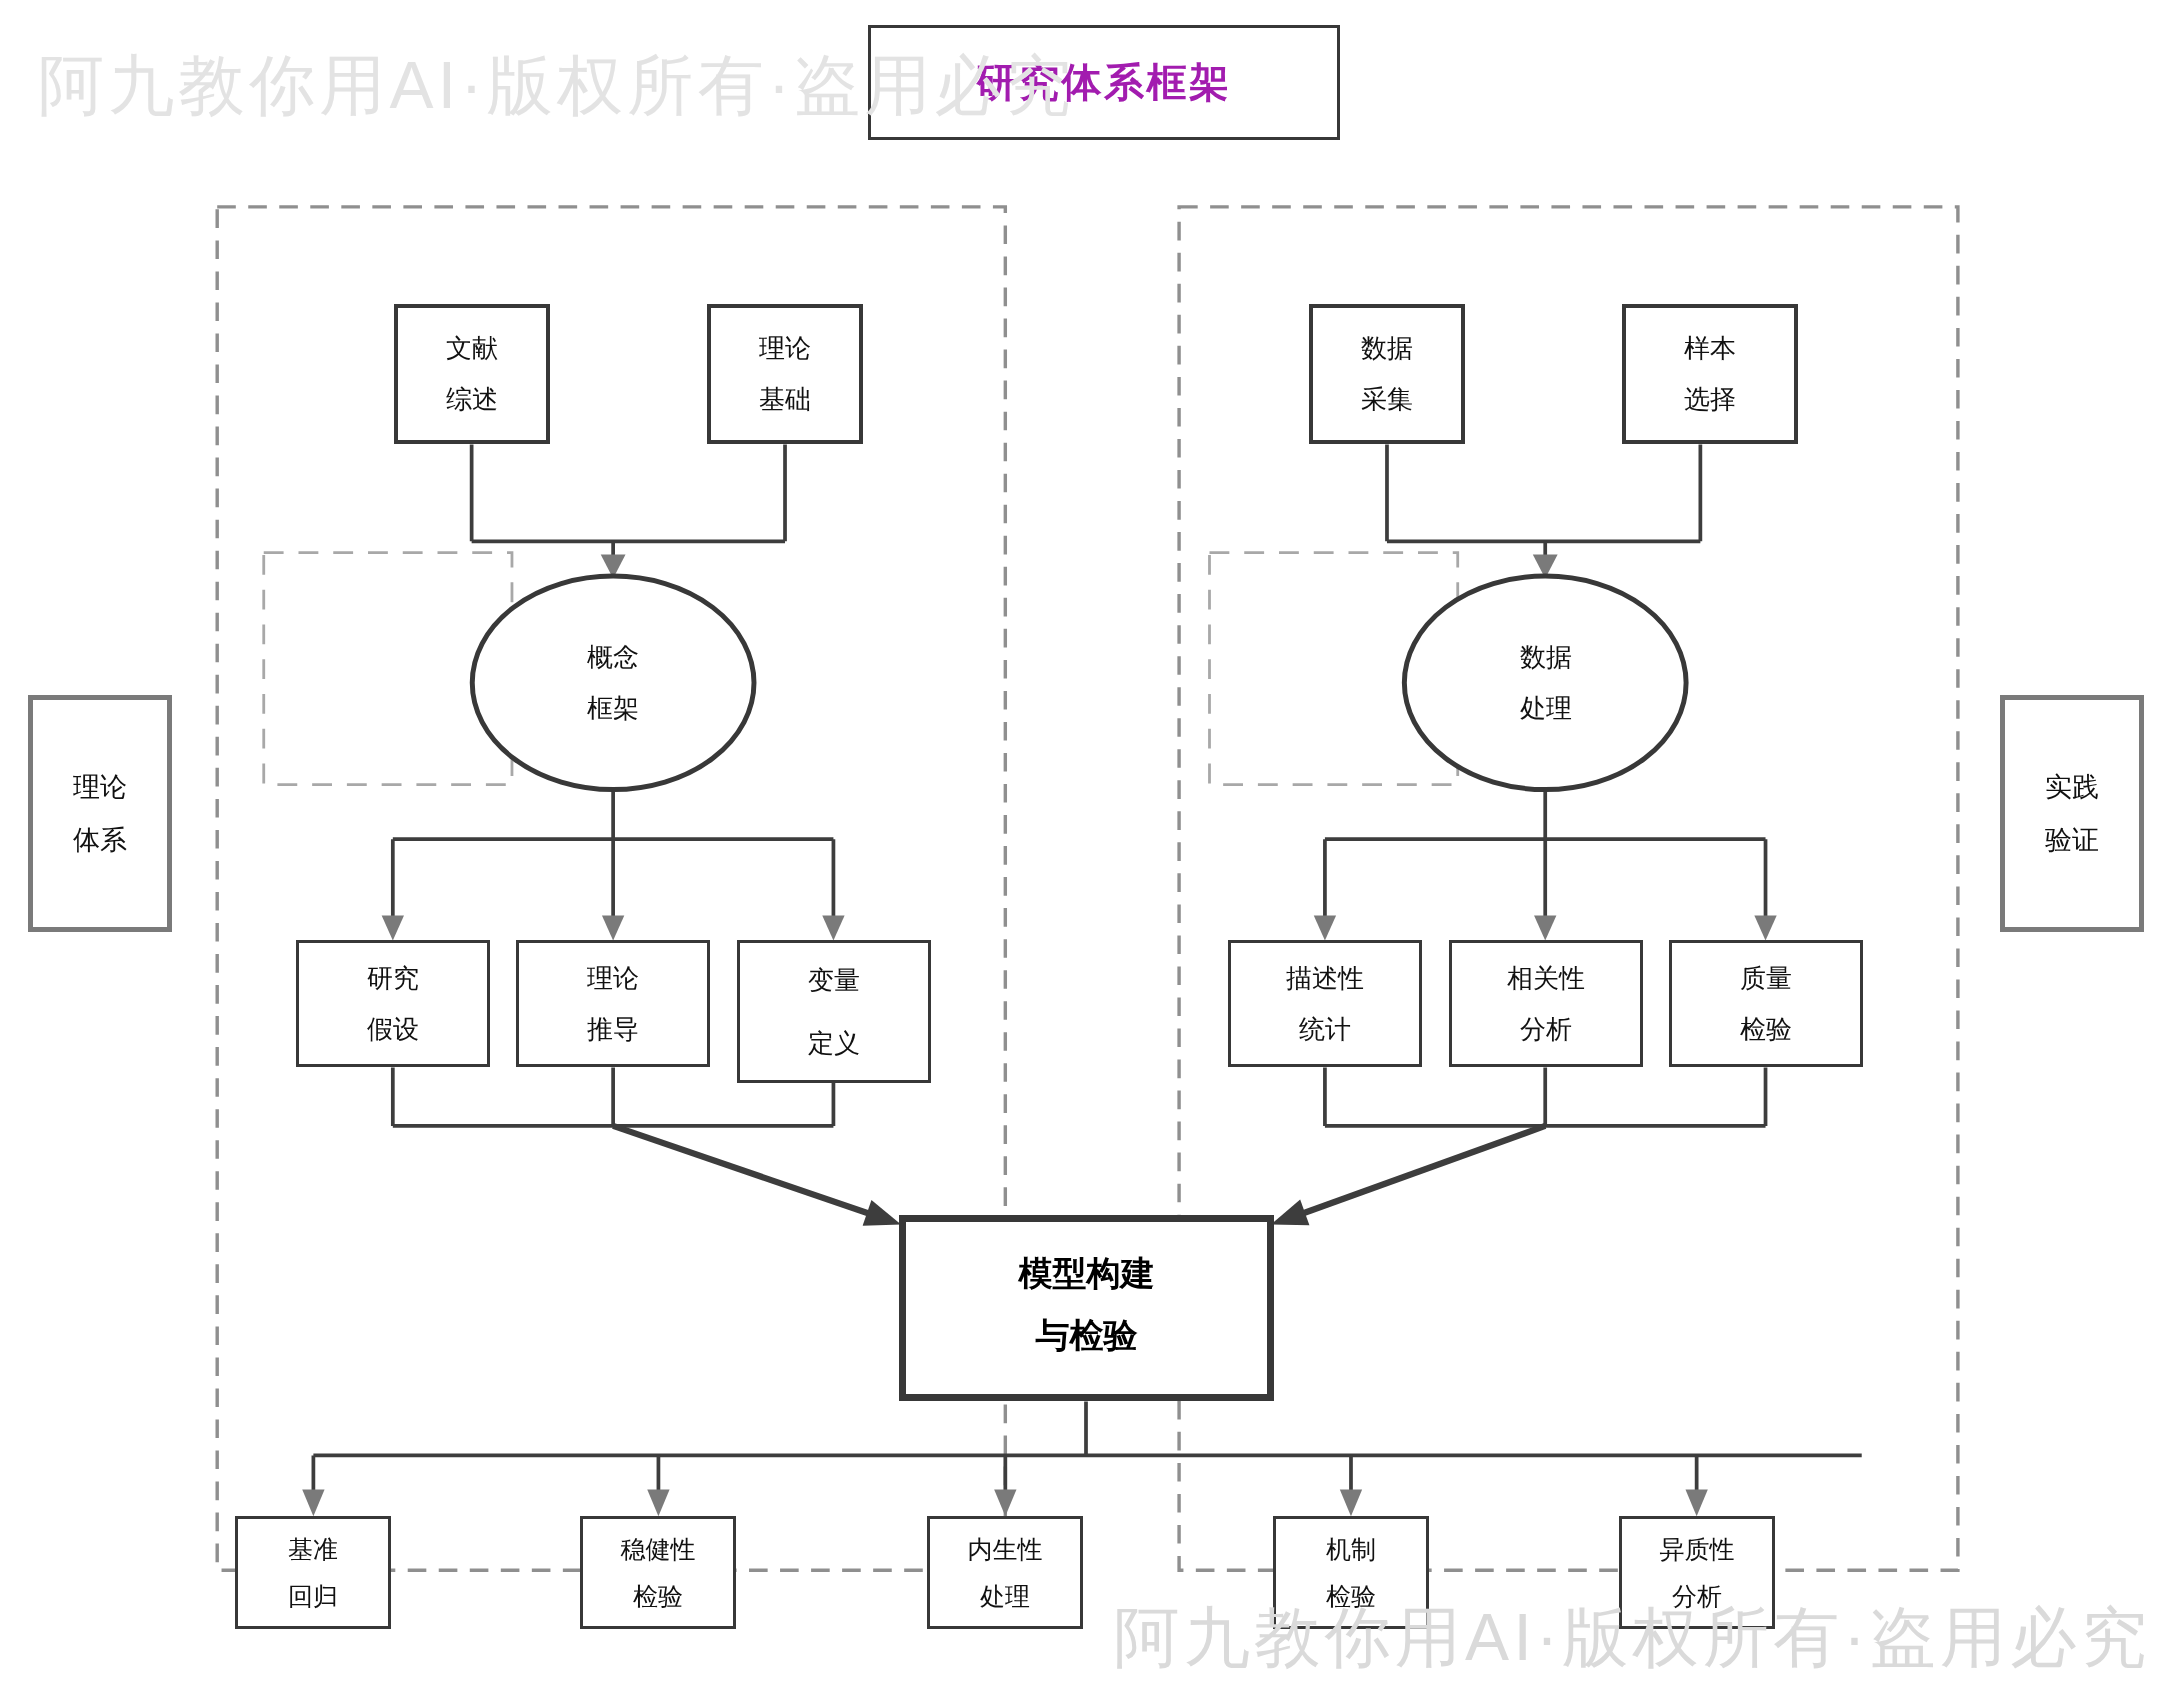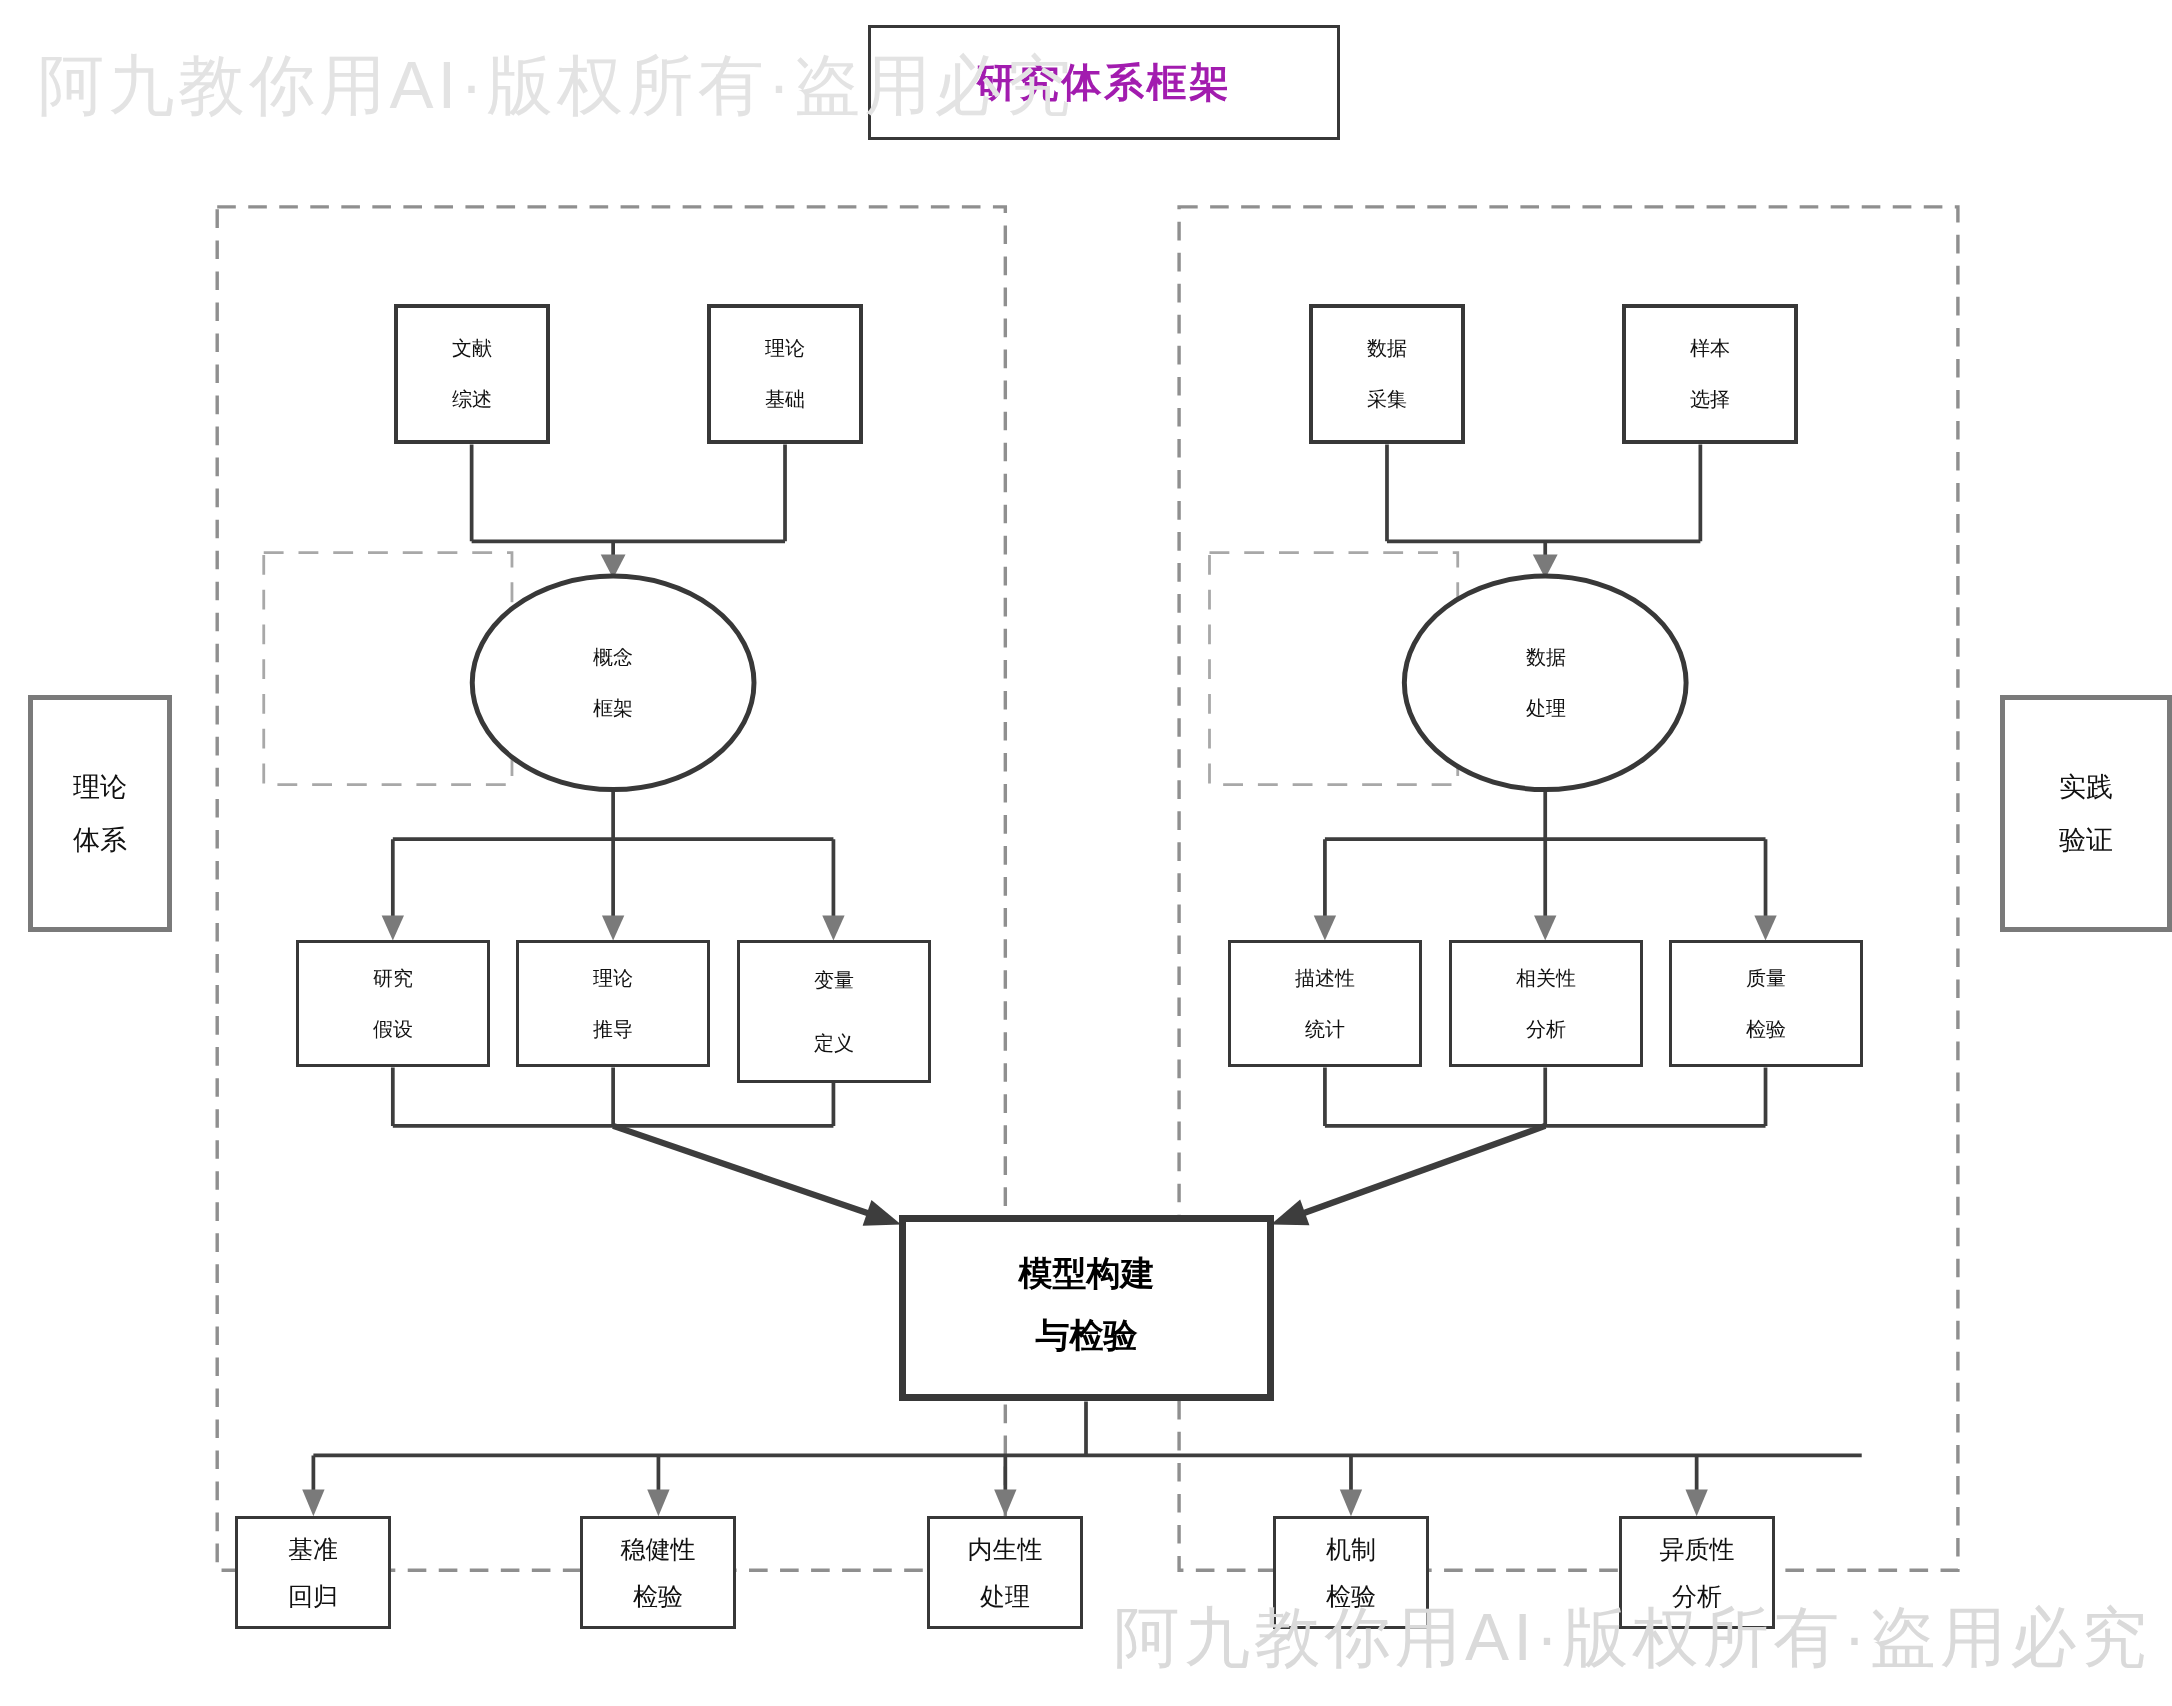--- a/index.html
+++ b/index.html
@@ -24,21 +24,21 @@
   .arrow-big{fill:var(--line);stroke:none;}
   .hub-ellipse{fill:#ffffff;stroke:var(--border);stroke-width:8;}
 
   
   .node{position:absolute;background:#fff;display:flex;flex-direction:column;
         align-items:center;justify-content:center;text-align:center;color:var(--text);}
   .box{border:3.7px solid var(--border);box-sizing:border-box;}
   .box-heavy{border:7.4px solid var(--border);box-sizing:border-box;}
   .box-top{border-width:4.3px;}
   .side-box{border:5px solid var(--side-border);box-sizing:border-box;}
-  .l{display:block;font-size:20px;line-height:51px;white-space:nowrap;}
+  .l{display:block;font-size:26px;line-height:51px;white-space:nowrap;}
   .bottom .l{font-size:25px;line-height:47px;}
   .side-box .l{font-size:27px;line-height:53px;}
   .hub-label{background:transparent;padding-bottom:31px;}
   .title-node{font-weight:bold;font-size:40px;letter-spacing:2.5px;color:#a21caf;background:transparent;}
   .center-node .l{font-weight:bold;font-size:34px;line-height:62px;color:#000;}
   .center-node{padding-bottom:8px;}
 
   .watermark{position:absolute;font-size:66px;letter-spacing:4.3px;white-space:nowrap;
              font-family:"Liberation Sans", sans-serif;}
   .wm-top{left:38px;top:41px;color:var(--wm-top);}
@@ -102,21 +102,21 @@
   <div class="layer nodes">
 
     <div class="node box title-node" style="left:868px;top:25px;width:472px;height:115px;background:#fff;">
       <span>研究体系框架</span>
     </div>
 
     <div class="node side-box" style="left:28px;top:695px;width:144px;height:237px;">
       <span class="l">理论</span>
       <span class="l">体系</span>
     </div>
-    <div class="node side-box" style="left:2000px;top:695px;width:172px;height:237px;">
+    <div class="node side-box" style="left:2000px;top:695px;width:144px;height:237px;">
       <span class="l">实践</span>
       <span class="l">验证</span>
     </div>
 
     <div class="node box box-top" style="left:394px;top:304px;width:156px;height:140px;">
       <span class="l">文献</span>
       <span class="l">综述</span>
     </div>
     <div class="node box box-top" style="left:707px;top:304px;width:156px;height:140px;">
       <span class="l">理论</span>

